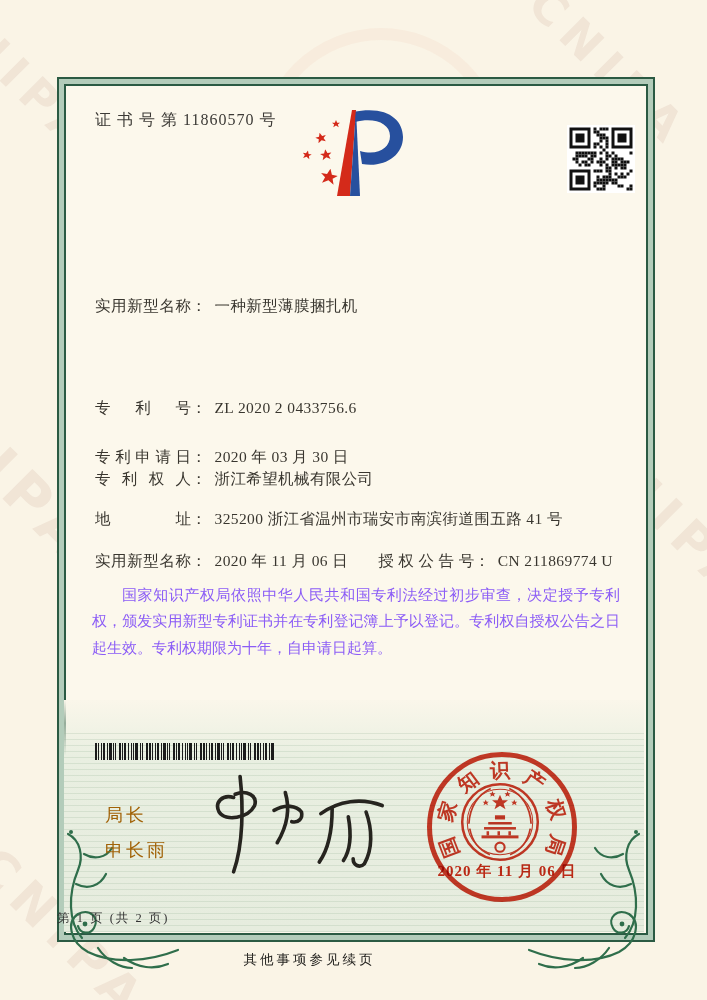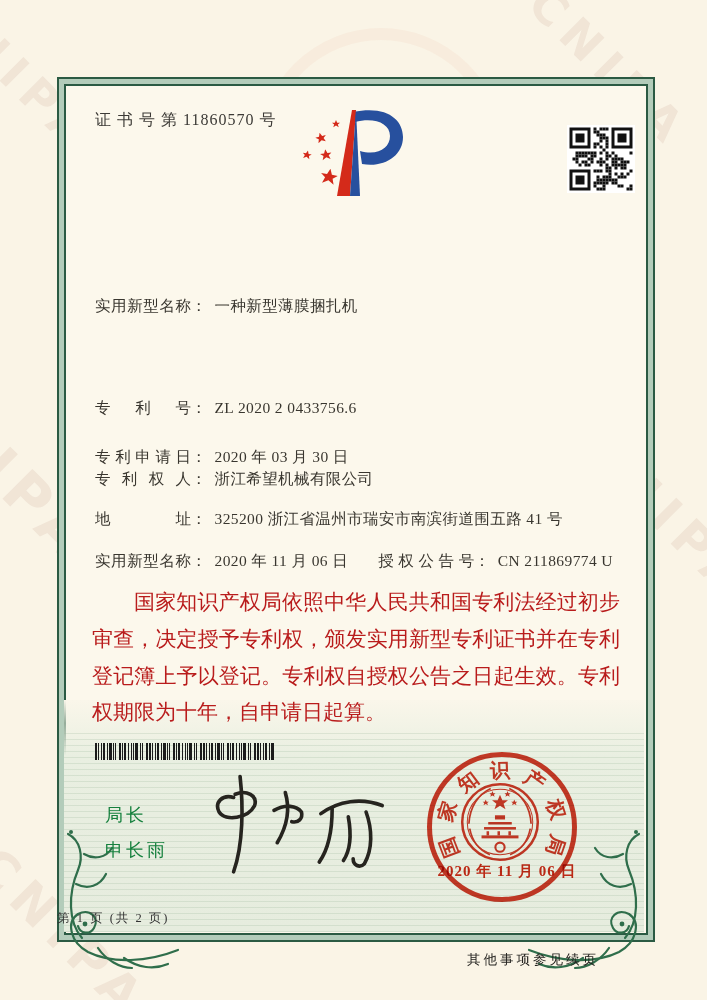--- a/index.html
+++ b/index.html
@@ -14,25 +14,25 @@
   .band{position:absolute;left:64px;top:700px;width:580px;height:232px;background:linear-gradient(180deg,rgba(250,246,234,1) 0%,rgba(236,240,226,0.55) 10%,#e9efe1 24%,#e6ecde 100%);z-index:2;}
   .band-lines{position:absolute;left:64px;top:733px;width:580px;height:199px;background:repeating-linear-gradient(180deg,rgba(148,178,148,0.42) 0 1px,rgba(0,0,0,0) 1px 6px);opacity:.55;z-index:2;}
   
   .certno{position:absolute;left:95px;top:110px;font-size:16px;color:#3c3a36;letter-spacing:1px;z-index:3;}
   .title{position:absolute;left:57px;top:210px;width:594px;text-align:center;font-size:35px;font-weight:bold;color:#151515;letter-spacing:8px;z-index:3;}
   .frow{position:absolute;left:95px;font-size:15.5px;color:#39362f;z-index:3;white-space:nowrap;}
   .flabel{display:inline-block;width:96px;text-align:justify;text-align-last:justify;vertical-align:bottom;}
   .fcolon{display:inline-block;margin-right:8px;}
   .fvalue{letter-spacing:.4px;}
   .grant2{margin-left:30px;}
-  .paras{position:absolute;left:92px;top:584px;width:528px;font-size:21px;line-height:1.75;color:#b91c1c;text-align:justify;z-index:3;}
+  .paras{position:absolute;left:92px;top:584px;width:528px;font-size:15px;line-height:1.75;color:#8b5cf6;text-align:justify;z-index:3;font-family:Liberation Mono, monospace;}
   .paras p{margin:0 0 2px 0;text-indent:2em;}
-  .officer{position:absolute;left:105px;z-index:4;font-size:18px;color:#15803d;letter-spacing:3px;}
+  .officer{position:absolute;left:105px;z-index:4;font-size:18px;color:#a16207;letter-spacing:3px;}
   .pageinfo{position:absolute;left:57px;top:910px;width:594px;text-align:left;font-size:12.5px;color:#333;letter-spacing:2px;z-index:4;}
-  .note{position:absolute;left:4px;top:951px;width:595px;text-align:right;font-size:13.5px;color:#23221f;letter-spacing:3px;z-index:3;}
+  .note{position:absolute;left:12px;top:951px;width:595px;text-align:center;font-size:13.5px;color:#23221f;letter-spacing:3px;z-index:3;}
   
   .seal{position:absolute;left:427px;top:752px;width:150px;height:150px;z-index:5;mix-blend-mode:multiply;opacity:.93;}
   .seal-ring{position:absolute;left:0;top:0;width:140px;height:140px;border:5px solid #d02c18;border-radius:50%;}
   .seal-char{position:absolute;left:65px;top:65px;width:20px;height:20px;font-size:20px;font-weight:bold;color:#d02c18;text-align:center;line-height:20px;}
   .seal-date{position:absolute;left:412px;top:862px;width:190px;text-align:center;font-size:15px;font-weight:bold;color:#d02c18;z-index:6;letter-spacing:1px;mix-blend-mode:multiply;white-space:nowrap;}
   svg{display:block;}
 </style>
 </head>
 <body>
 

